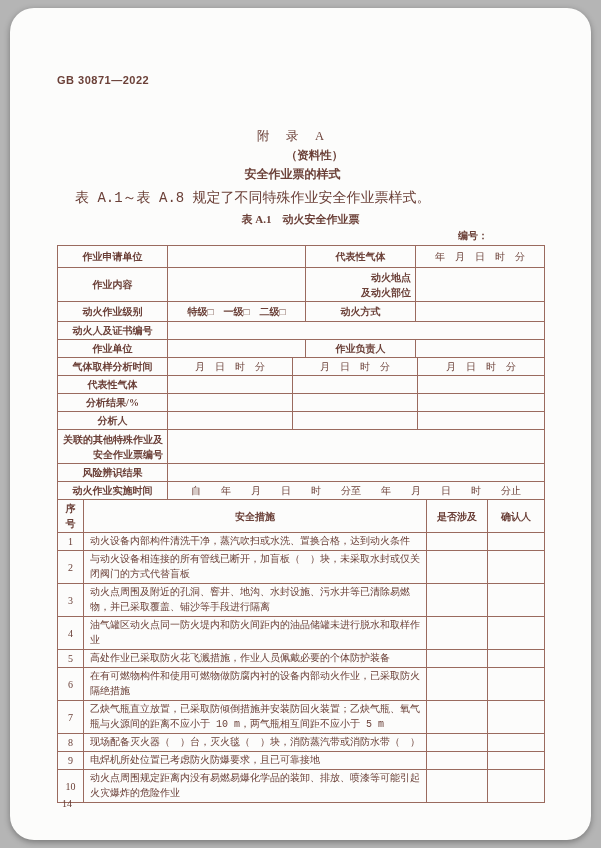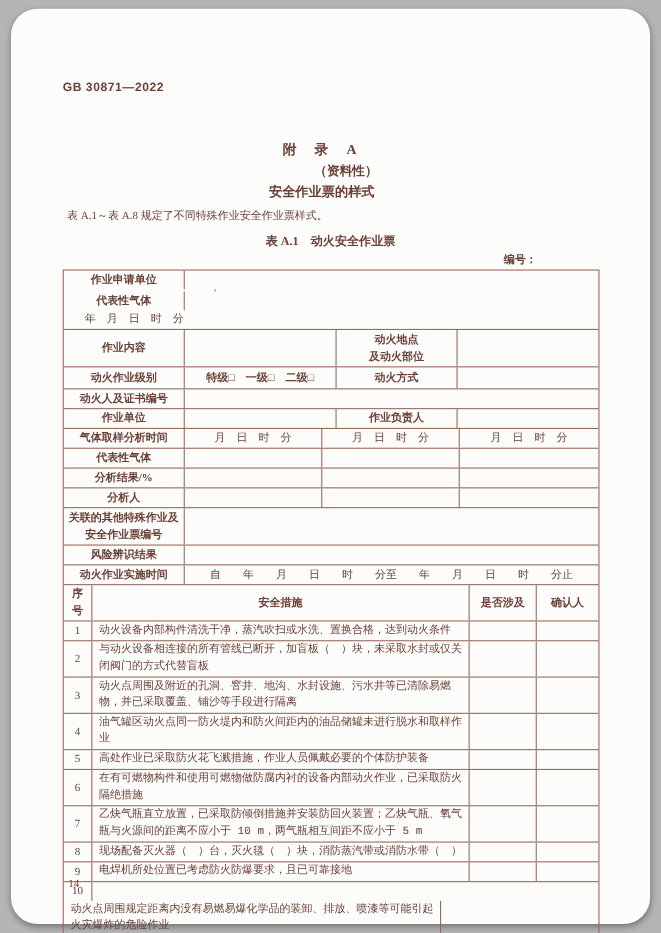--- a/index.html
+++ b/index.html
@@ -19,56 +19,56 @@
     position:absolute;left:10px;top:8px;width:581px;height:832px;
     background:var(--page);
     box-shadow:0 2px 6px rgba(0,0,0,.35);
     border-radius:24px;
   }
   .doc-header{
     position:absolute;left:47px;top:66px;
     font-family:"Liberation Sans","DejaVu Sans",sans-serif;
     font-size:11px;font-weight:bold;letter-spacing:.5px;
   }
-  .t-appendix{position:absolute;left:0;right:18px;top:120px;text-align:center;font-size:12.5px;font-weight:bold;letter-spacing:2px;}
+  .t-appendix{position:absolute;left:0;right:18px;top:120px;text-align:center;font-size:12.5px;font-weight:normal;letter-spacing:2px;}
   .t-informative{position:absolute;left:0;right:0;top:140px;text-align:center;font-size:11.5px;font-weight:bold;margin-left:28px;}
   .t-subtitle{position:absolute;left:0;right:16px;top:158px;text-align:center;font-size:12px;font-weight:bold;}
-  .t-intro{position:absolute;left:51px;top:181px;font-size:10px;}
+  .t-intro{position:absolute;left:65px;top:181px;font-size:14px;font-family:Liberation Mono, monospace;}
   .t-caption{position:absolute;left:0;right:0;top:204px;text-align:center;font-size:11px;font-weight:bold;}
   .serial{position:absolute;left:448px;top:221px;font-size:10px;font-weight:bold;}
 
   .gtable{
     position:absolute;left:47px;top:237px;width:488px;
     border:1.5px solid var(--bd);
     font-size:10px;line-height:15px;
   }
   .trow{display:flex;border-bottom:1px solid var(--bd);align-items:stretch;}
-  .trow:last-child{border-bottom:none;flex-direction:column;}
+  .trow:last-child{border-bottom:none;}
   .cell{
     border-right:1px solid var(--bd);
     display:flex;align-items:center;justify-content:center;
     text-align:center;padding:1px 4px;
   }
   .cell:last-child{border-right:none;}
   .cell.text-left{justify-content:flex-start;text-align:left;}
-  .cell .stack{display:block;width:100%;text-align:center;}
+  .cell .stack{display:block;width:100%;text-align:right;}
   .bold{font-weight:bold;}
   
   .w110{width:110px;flex:none;}
   .w138{width:138px;flex:none;font-family:Liberation Serif, serif;}
   .w128{width:128px;flex:none;}
   .w125{width:125px;flex:none;}
   .w126{width:126px;flex:none;}
   .w376{width:376px;flex:none;}
   .w-seq{width:26px;flex:none;}
   .w-measure{width:343px;flex:none;}
   .w-involved{width:61px;flex:none;}
   .w-confirm{width:56px;flex:none;}
   
-  .h22{min-height:22px;flex-direction:column;}
+  .h22{min-height:22px;}
   .h34{min-height:34px;}
   .h20{min-height:20px;}
   .h18{min-height:18px;}
   .measure-row{min-height:18px;}
   .measure-row .w-measure{padding:1px 6px;font-family:Liberation Mono, monospace;}
   .page-number{position:absolute;left:52px;top:790px;font-size:10px;}
 </style>
 </head>
 <body>
 

